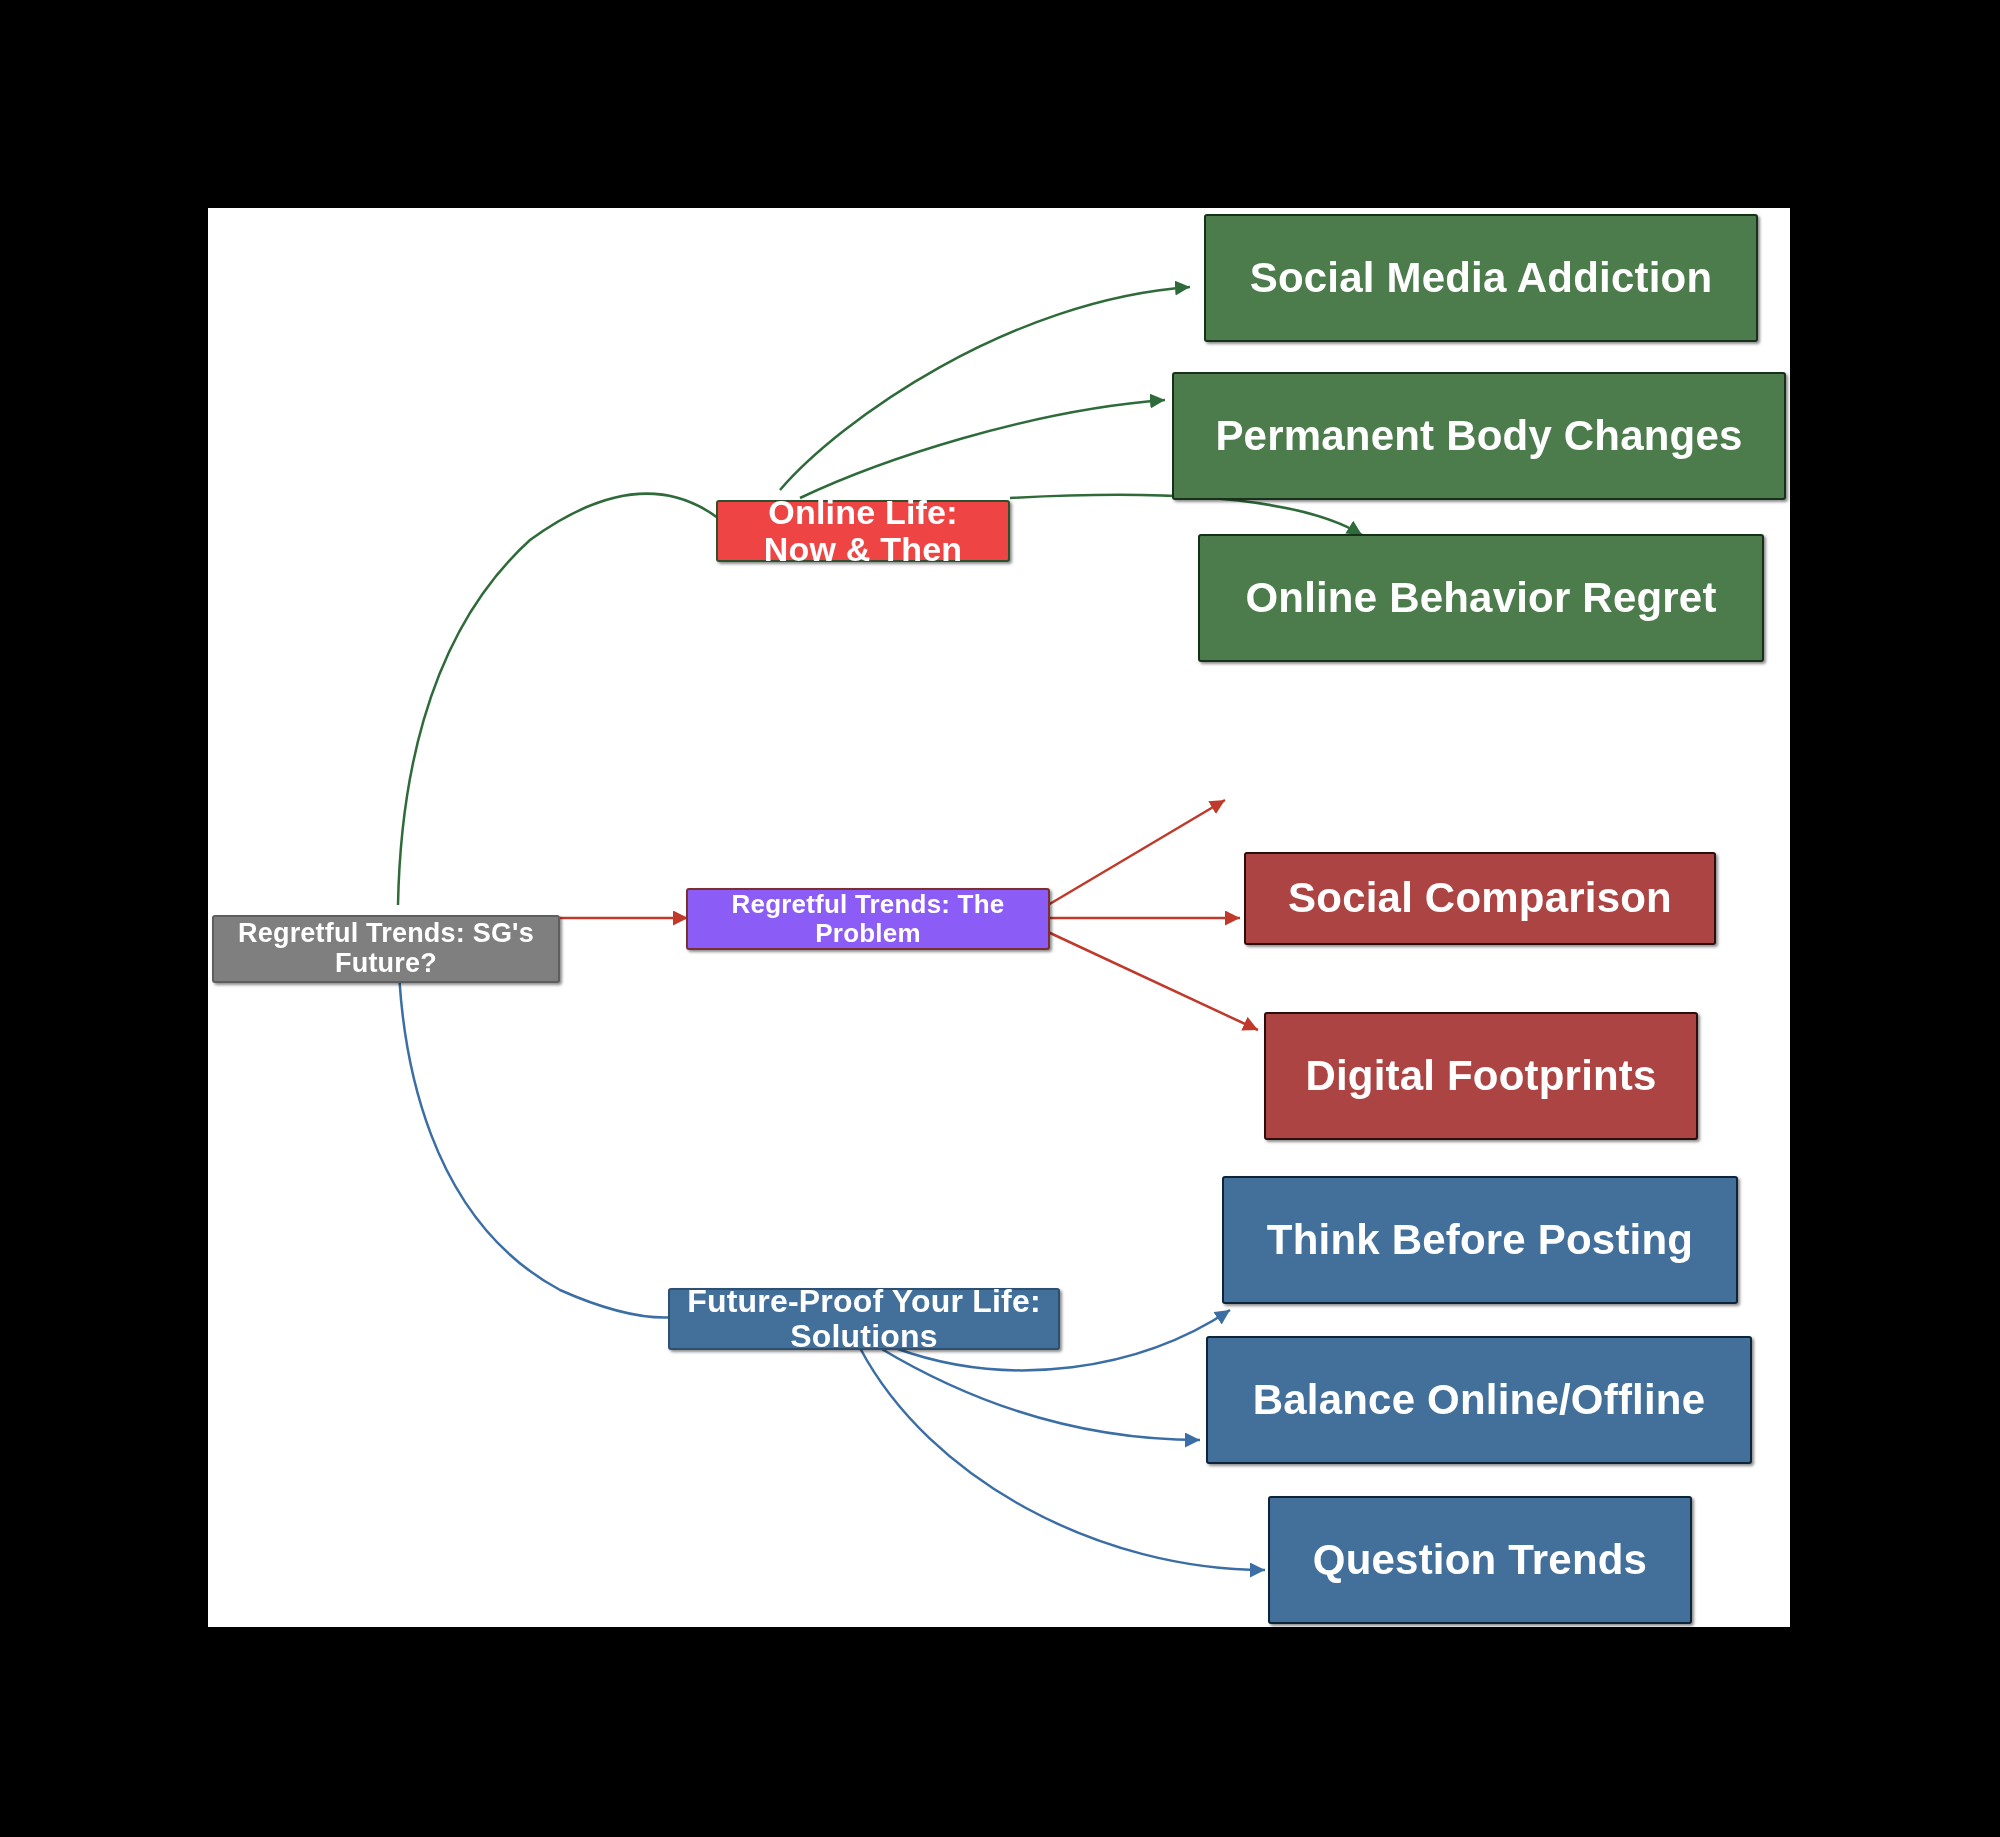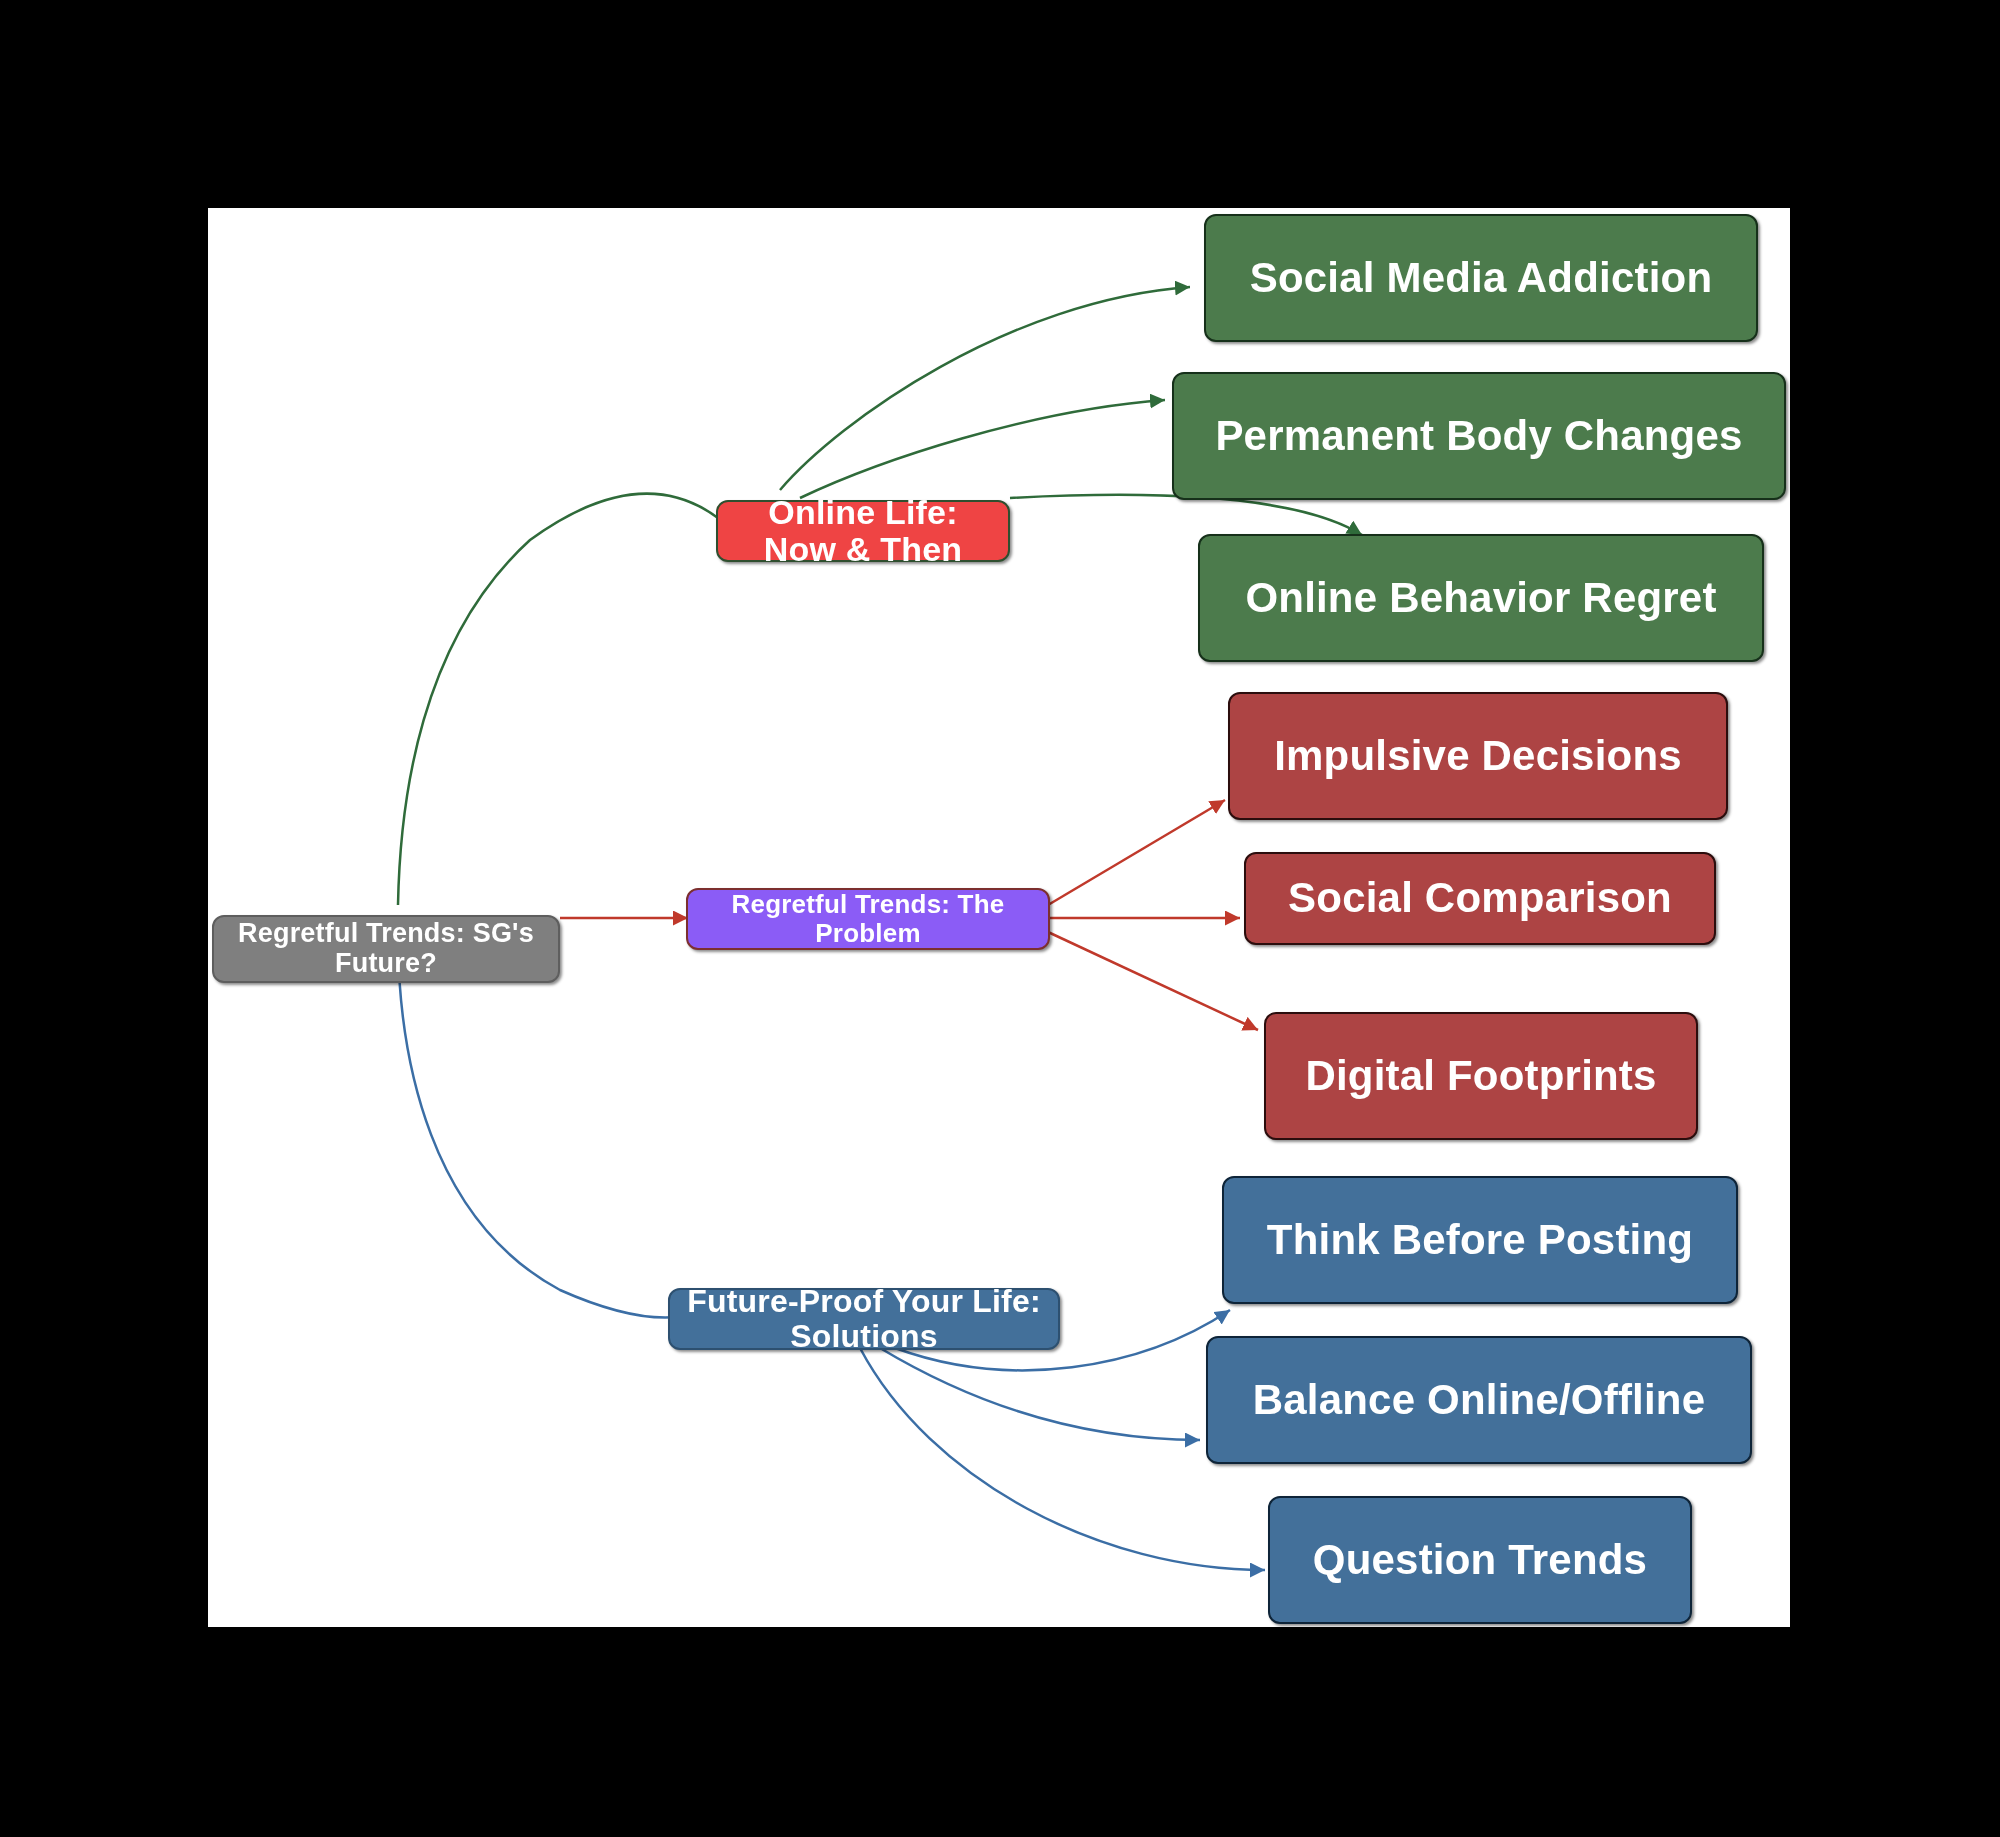--- a/index.html
+++ b/index.html
@@ -32,21 +32,21 @@
     width: 2000px;
     height: 1837px;
     pointer-events: none;
   }
   .node {
     position: absolute;
     box-sizing: border-box;
     display: flex;
     align-items: center;
     justify-content: center;
-    border-radius: 12px;
+    border-radius: 3px;
     color: #ffffff;
     font-weight: bold;
     text-align: center;
     letter-spacing: 0.2px;
     line-height: 1.1;
     padding: 0 14px;
     box-shadow: 2px 2px 3px rgba(0,0,0,0.45);
   }
   .node.root {
     background: #7f7f7f;
@@ -147,23 +147,20 @@
   </div>
 
   <div class="node leaf-green" style="left:1172px; top:372px; width:614px; height:128px;">
     <span>Permanent Body Changes</span>
   </div>
 
   <div class="node leaf-green" style="left:1198px; top:534px; width:566px; height:128px;">
     <span>Online Behavior Regret</span>
   </div>
 
-  <div class="node leaf-red" style="left:1228px; top:692px; width:500px; height:128px;">
-    <span>Impulsive Decisions</span>
-  </div>
 
   <div class="node leaf-red" style="left:1244px; top:852px; width:472px; height:93px;">
     <span>Social Comparison</span>
   </div>
 
   <div class="node leaf-blue" style="left:1222px; top:1176px; width:516px; height:128px;">
     <span>Think Before Posting</span>
   </div>
 
   <div class="node leaf-red" style="left:1264px; top:1012px; width:434px; height:128px;">

